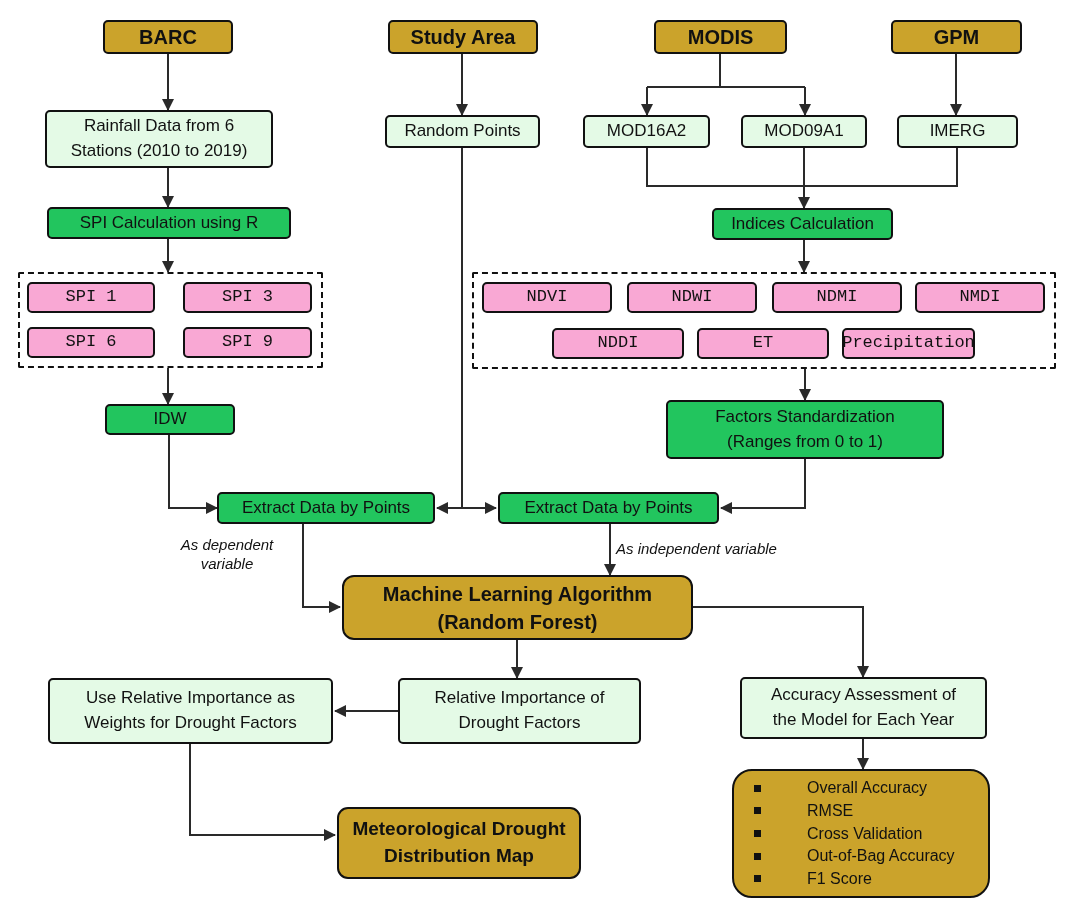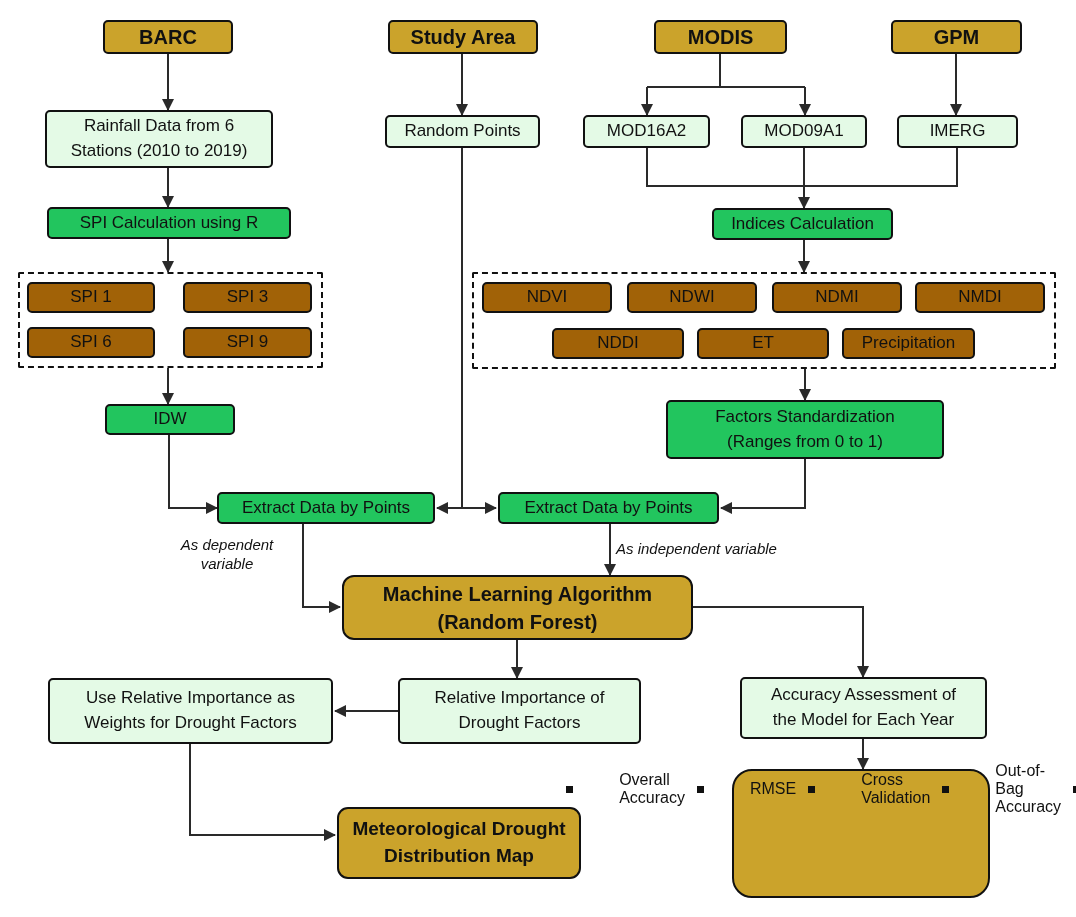--- a/index.html
+++ b/index.html
@@ -12,34 +12,34 @@
   #wires .ah{fill:#2a2a2a;stroke:none;}
   .node{
     position:absolute;display:flex;align-items:center;justify-content:center;
     text-align:center;border:2px solid #111;border-radius:5px;
     font-size:17px;line-height:1.45;white-space:pre-line;box-sizing:border-box;
     padding:1px 4px;
   }
   .gold{background:#cba32b;}
   .mint{background:#e4fae6;}
   .beige{background:#22c55e;}
-  .blue{background:#a16207;}
+  .blue{background:#f9a8d4;font-family:Liberation Mono, monospace;}
   .hdr{font-weight:bold;font-size:20px;}
   .hdr2{font-weight:bold;font-size:19px;line-height:1.4;}
   .group{
     position:absolute;border:2px dashed #111;border-radius:2px;
     background:transparent;box-sizing:border-box;
   }
   .note{
     position:absolute;font-style:italic;font-size:15px;line-height:1.25;
     text-align:center;white-space:pre-line;
   }
   .metrics{
     position:absolute;background:#cba32b;border:2px solid #111;border-radius:20px;
-    box-sizing:border-box;display:flex;justify-content:center;
+    box-sizing:border-box;display:flex;flex-direction:column;justify-content:center;
     padding:6px 8px;
   }
   .mrow{display:flex;align-items:center;height:24px;font-size:16px;}
   .sq{width:7px;height:7px;background:#111;margin-left:12px;margin-right:46px;flex:none;}
 </style>
 </head>
 <body>
 
 <div id="canvas">
 

